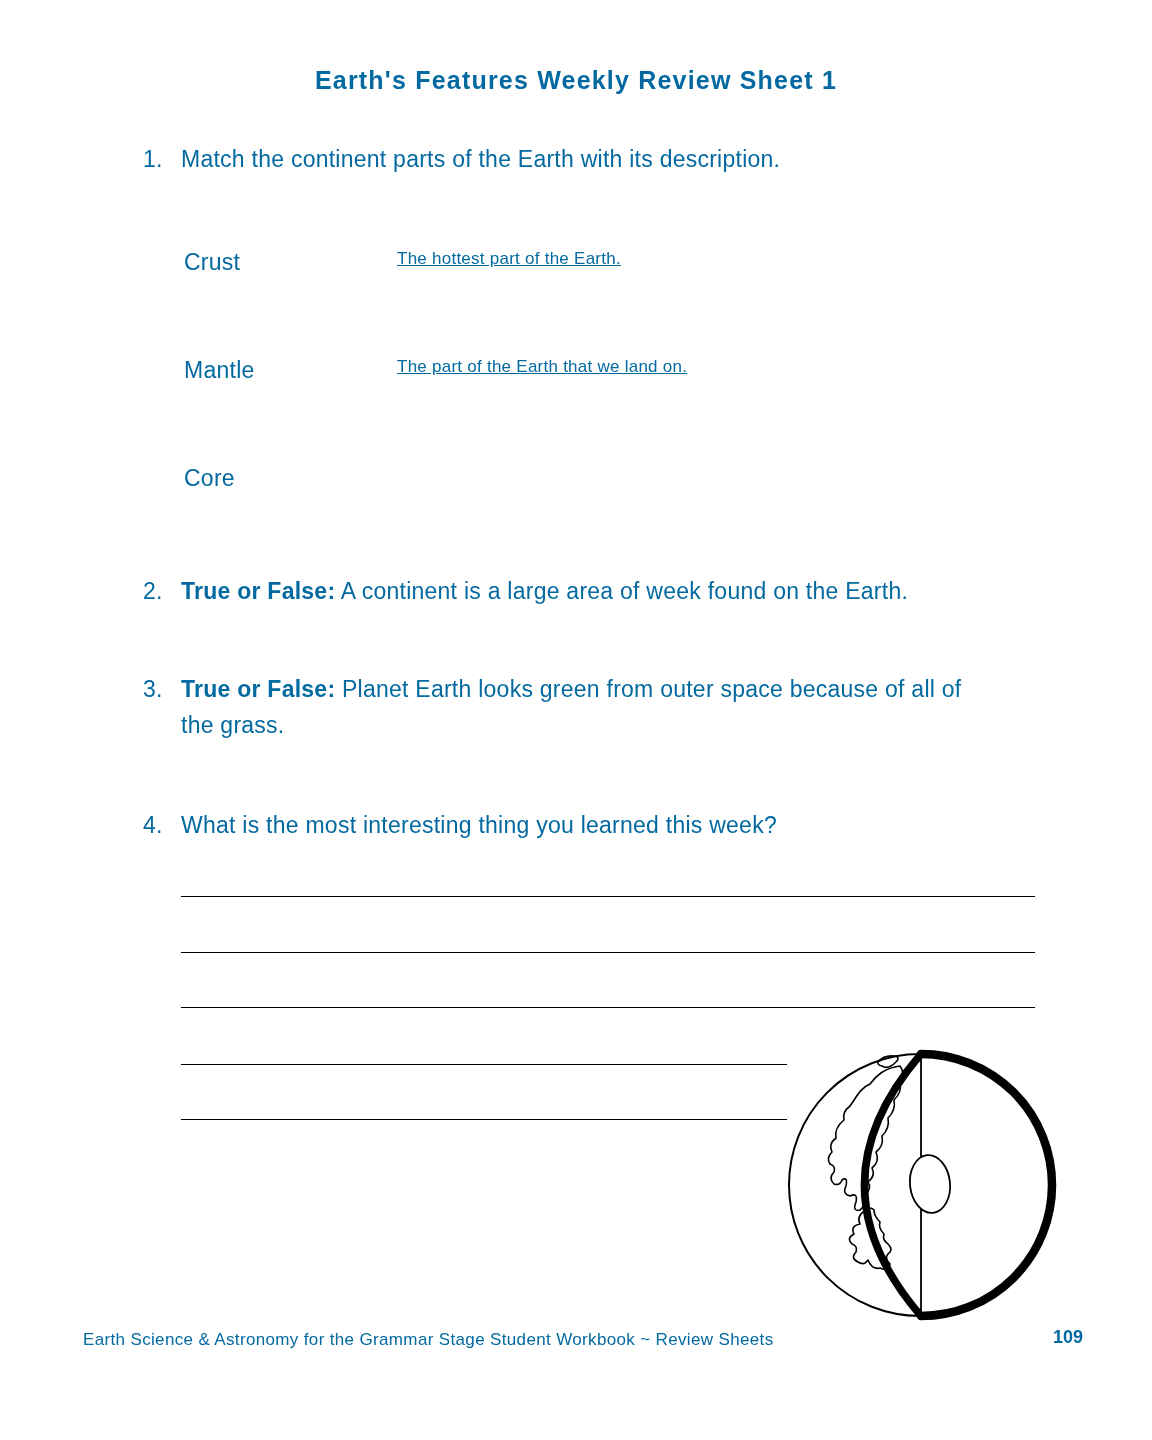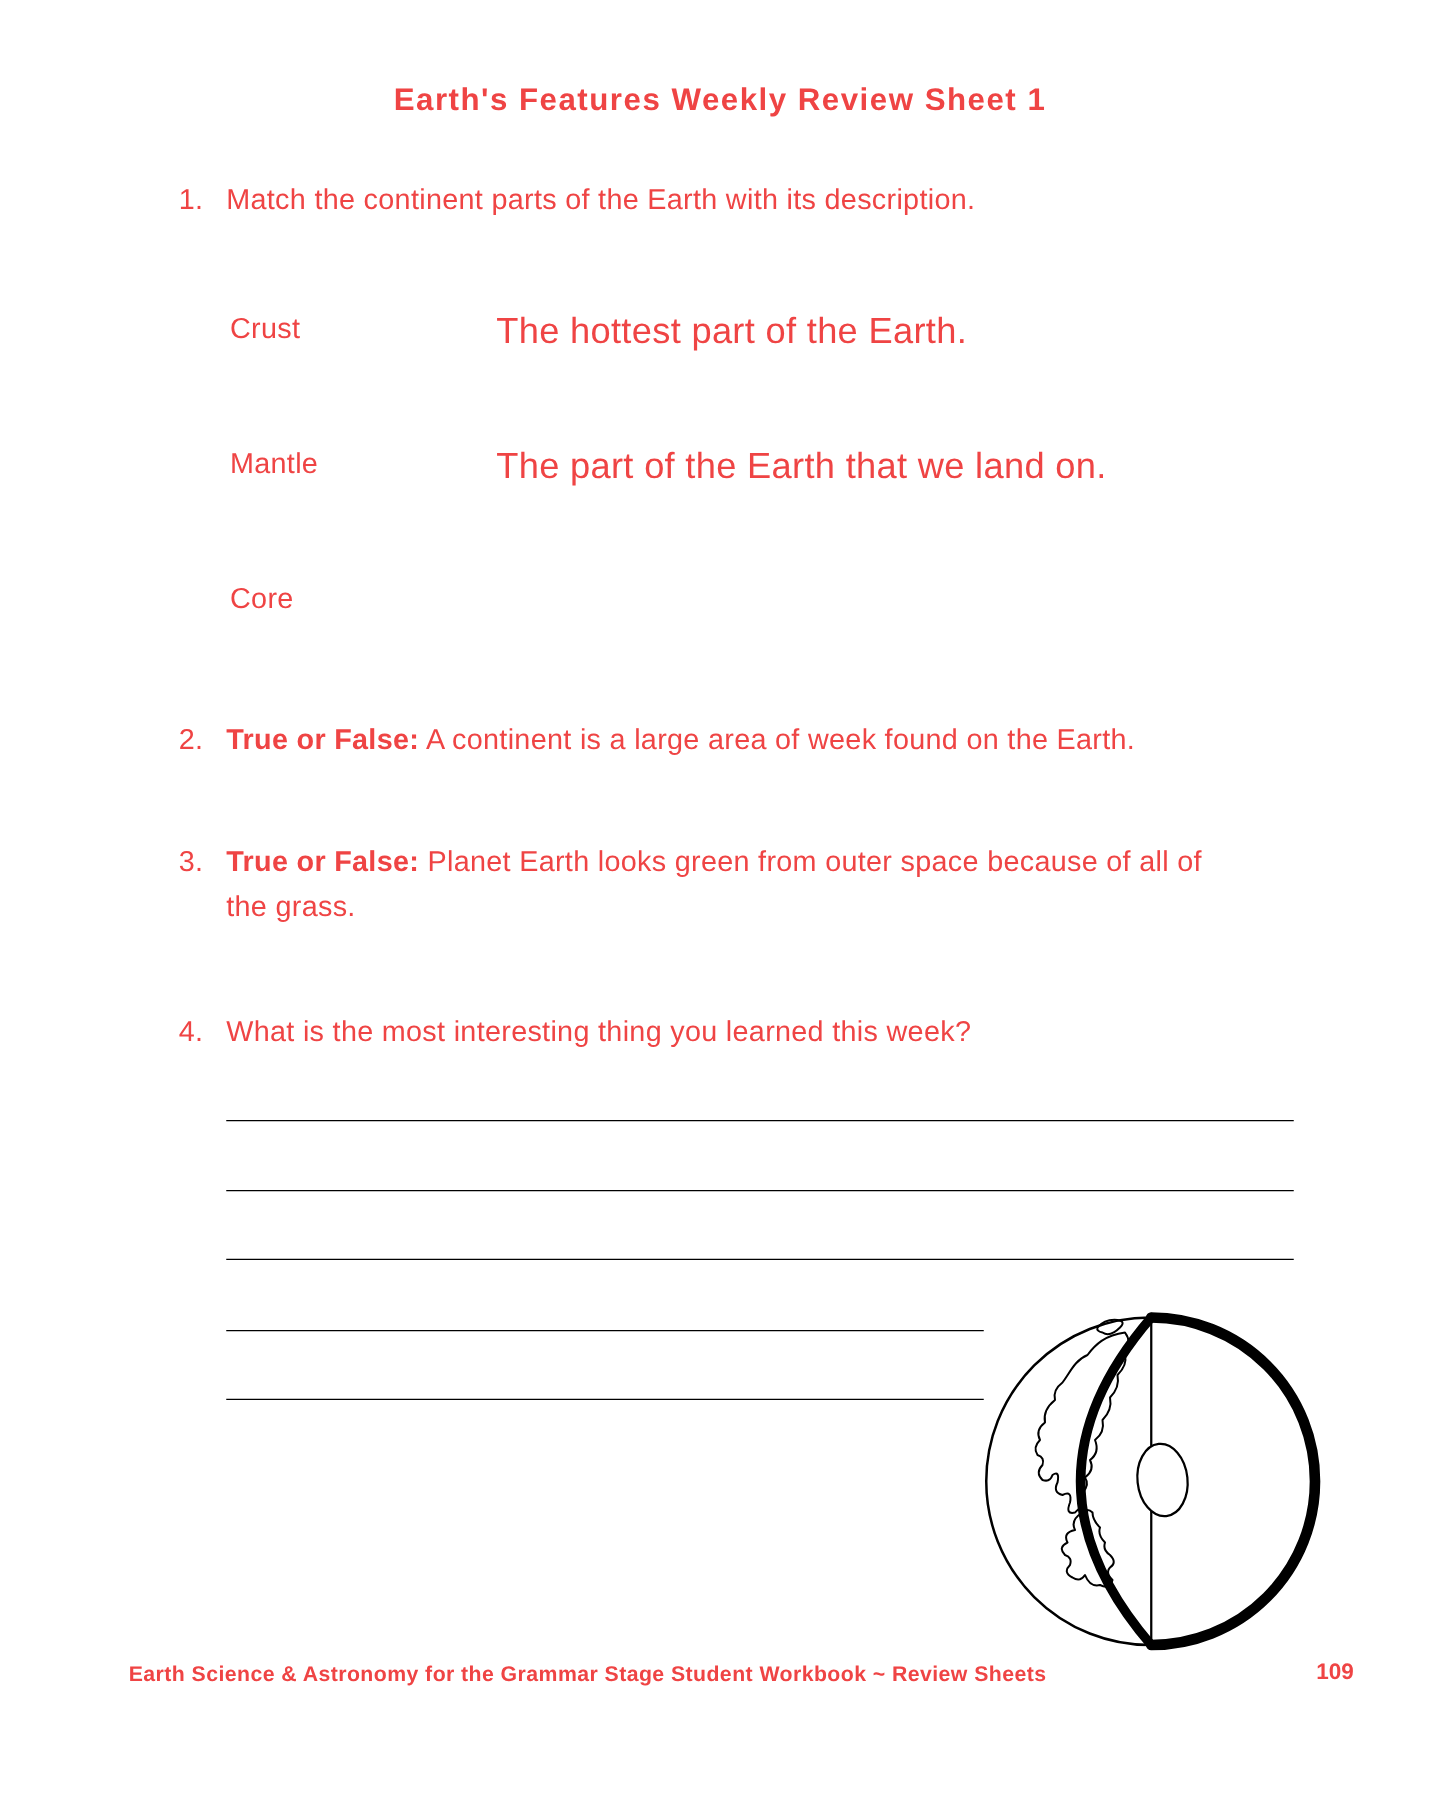--- a/index.html
+++ b/index.html
@@ -2,21 +2,21 @@
 <html><head>
 <meta charset="utf-8">
 <style>
   html,body { margin:0; padding:0; background:#e8e8e8; }
   .page {
     position:relative;
     width:1152px; height:1440px;
     margin:0 auto;
     background:#ffffff;
     font-family:"Liberation Sans", sans-serif;
-    color:#ef4444;
+    color:#0369a1;
     overflow:hidden;
   }
   .title {
     position:absolute; top:66px; left:0; width:100%;
     text-align:center;
     font-size:25px; font-weight:bold; letter-spacing:1.2px;
     white-space:nowrap;
   }
   .q {
     position:absolute; left:143px; padding-left:38px;
@@ -24,34 +24,33 @@
     white-space:nowrap;
   }
   .q .num { position:absolute; left:0; top:0; }
   .bold { font-weight:bold; }
   .match-term {
     position:absolute; left:184px;
     font-size:23px; letter-spacing:0.25px; white-space:nowrap;
   }
   .match-desc {
     position:absolute; left:397px;
-    font-size:29px; letter-spacing:0.25px; white-space:nowrap;
+    font-size:17px; letter-spacing:0.25px; white-space:nowrap;text-decoration:underline;
   }
   .ans-line {
     position:absolute; left:181px; height:0;
     border-top:1.6px solid #000;
   }
   .ans-line.long  { width:854px; }
   .ans-line.short { width:606px; }
   .illustration { position:absolute; left:780px; top:1040px; width:284px; height:286px; }
   .footer {
     position:absolute; top:1330px; left:83px;
-    font-size:17px; font-weight:bold; letter-spacing:0.35px;
+    font-size:17px; font-weight:normal; letter-spacing:0.35px;
     white-space:nowrap;
-    margin-left:20px;
   }
   .pageno {
     position:absolute; top:1327px; left:1053px;
     font-size:18px; font-weight:bold;
   }
 </style>
 </head>
 <body>
 
 <div class="page">

